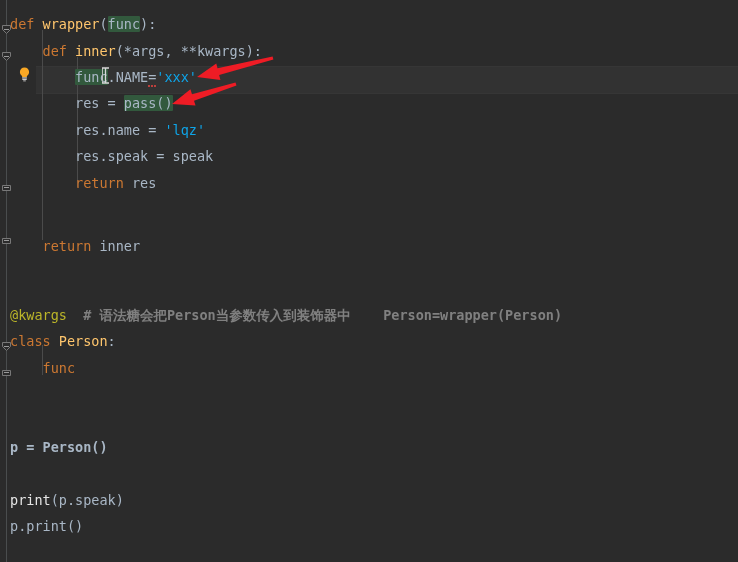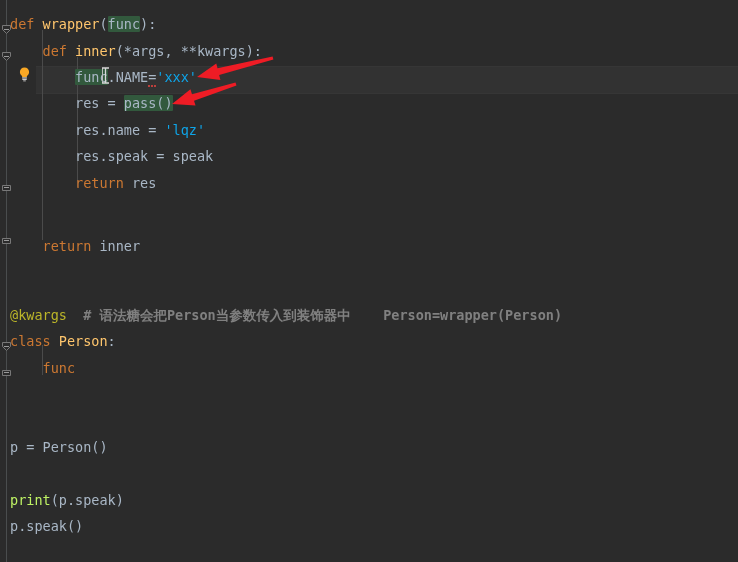--- a/index.html
+++ b/index.html
@@ -26,21 +26,21 @@
   #code{position:absolute;left:0;top:0;width:738px;height:562px;}
   .ln{position:absolute;left:10px;white-space:pre;font-size:13.5px;
       line-height:16px;letter-spacing:0px;color:#a9b7c6;}
 
   .kw{color:#cc7832;}            
   .fn{color:#ffc66d;}            
   .id{color:#a9b7c6;}            
   .str{color:#0ea5e9;}           
   .cm{color:#808080;font-weight:bold;}            
   .dec{color:#bbb529;}           
-  .bi{color:#bef264;}            
+  .bi{color:#e5e5e5;}            
   .par{color:#a9b7c6;}
   .hl{background:#32593d;border-radius:1px;}   
   .err{border-bottom:2px dotted #bc3f3c;}      
 
   
   #caret{position:absolute;width:1px;height:15px;background:#bbbbbb;}
   #ibeam{position:absolute;width:9px;height:17px;}
 
   
   #arrows{position:absolute;left:0;top:0;width:738px;height:562px;pointer-events:none;}
@@ -109,23 +109,23 @@
       <div class="ln" style="top: 16px;"><span class="kw">def </span><span class="fn">wrapper</span><span class="par">(</span><span class="id hl">func</span><span class="par">):</span></div>
       <div class="ln" style="top: 69px;"><span class="id">        </span><span class="id hl">func</span><span class="id">.NAME</span><span class="id err">=</span><span class="str">'xxx'</span></div>
       <div class="ln" style="top: 95px;"><span class="id">        res = </span><span class="id hl">pass()</span></div>
       <div class="ln" style="top: 148px;"><span class="id">        res.speak = speak</span></div>
       <div class="ln" style="top: 122px;"><span class="id">        res.name = </span><span class="str">'lqz'</span></div>
       <div class="ln" style="top: 175px;"><span class="id">        </span><span class="kw">return </span><span class="id">res</span></div>
       <div class="ln" style="top: 238px;"><span class="id">    </span><span class="kw">return </span><span class="id">inner</span></div>
       <div class="ln" style="top: 307px;"><span class="dec">@kwargs</span><span class="id">  </span><span class="cm"># 语法糖会把Person当参数传入到装饰器中    Person=wrapper(Person)</span></div>
       <div class="ln" style="top: 333px;"><span class="kw">class </span><span class="fn">Person</span><span class="par">:</span></div>
       <div class="ln" style="top: 360px;"><span class="id">    </span><span class="kw">func</span></div>
-      <div class="ln" style="top: 439px;"><span class="id">p = Person()</span></div>
+      <div class="ln" style="top: 439px; font-weight: bold;"><span class="id">p = Person()</span></div>
       <div class="ln" style="top: 492px;"><span class="bi">print</span><span class="id">(p.speak)</span></div>
-      <div class="ln" style="top: 518px;"><span class="id">p.speak()</span></div>
+      <div class="ln" style="top: 518px;"><span class="id">p.print()</span></div>
     </div>
 
   <div id="caret" style="left: 102px; top: 68px;"></div>
   <div id="ibeam" style="left: 101px; top: 67px;">
     <svg width="9" height="17" viewBox="0 0 9 17">
       <path d="M1 1h7M4.5 1v15M1 16h7" stroke="#d8d8d8" stroke-width="1.3" fill="none"></path>
     </svg>
   </div>
 
   <svg id="arrows" width="738" height="562" viewBox="0 0 738 562">

